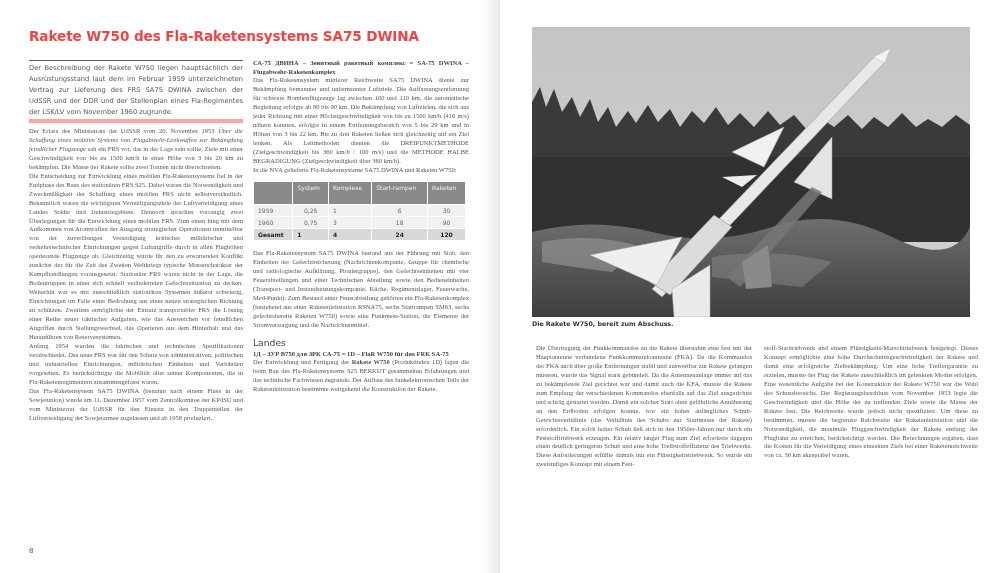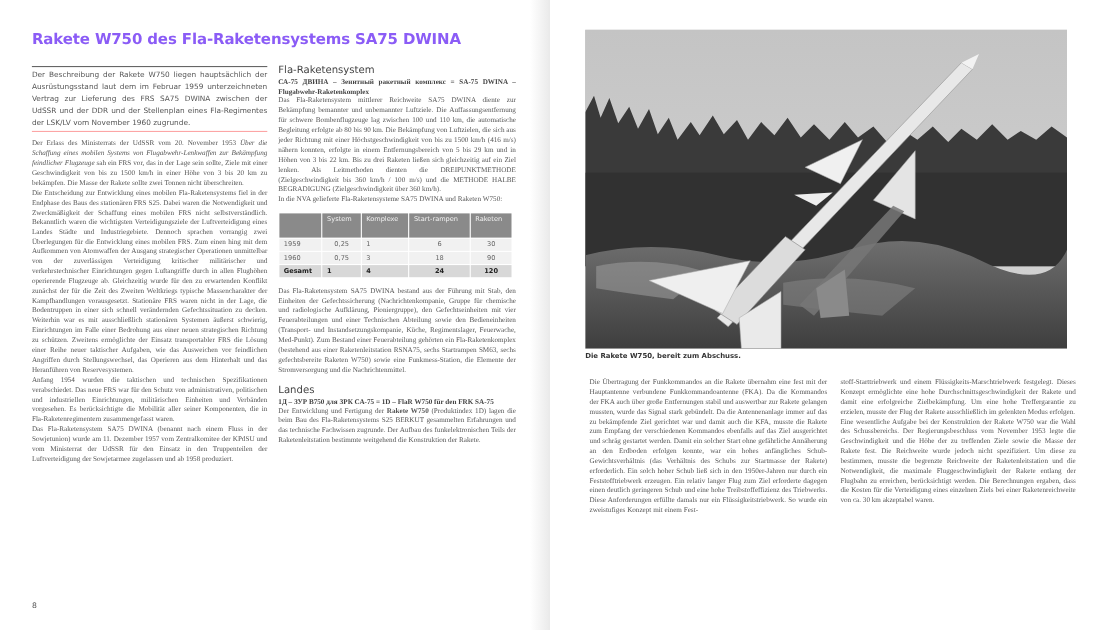--- a/index.html
+++ b/index.html
@@ -6,25 +6,25 @@
   html, body { width: 1000px; height: 573px; overflow: hidden; background: #ffffff; }
   body { position: relative; font-family: "Liberation Serif", serif; color: #333; }
 
   .page { position: absolute; top: 0; height: 573px; background: #fff; }
   .page-left { left: 0; width: 500px; }
   .page-right { left: 500px; width: 500px; }
   .gutter-shadow { position: absolute; top: 0; left: 482px; width: 36px; height: 573px;
     background: linear-gradient(to right, #ffffff 0%, #ececec 45%, #e6e6e6 55%, #ffffff 100%); }
 
   .title { position: absolute; left: 29px; top: 28px; font-family: "DejaVu Sans", sans-serif;
-    font-weight: bold; font-size: 13.6px; color: #8b5cf6; letter-spacing: -0.1px; }
+    font-weight: bold; font-size: 13.6px; color: #ef4444; letter-spacing: -0.1px; }
 
   .lead { position: absolute; left: 29px; top: 60px; width: 214px;
     font-family: "DejaVu Sans", sans-serif; font-size: 6.7px; line-height: 11.1px; color: #555;
-    text-align: justify; border-top: 1px solid #666; border-bottom: 1px solid #fca5a5; padding: 2px 0 1px 0; }
+    text-align: justify; border-top: 1px solid #666; border-bottom: 4px solid #fca5a5; padding: 2px 0 1px 0; }
 
   .col { position: absolute; font-size: 6.5px; line-height: 8.95px; color: #555; text-align: justify; }
   .col p { margin: 0; }
   .col em { font-style: italic; }
   .col-1 { left: 29px; top: 127px; width: 214px; }
   .col-2 { left: 253px; top: 58px; width: 216px; }
   .col-3 { left: 536px; top: 344px; width: 216px; }
   .col-4 { left: 764px; top: 344px; width: 214px; }
 
   .h-section { font-family: "DejaVu Sans", sans-serif; font-size: 9.2px; color: #444; line-height: 12px; }
@@ -56,21 +56,20 @@
   <div class="lead">Der Beschreibung der Rakete W750 liegen hauptsächlich der Ausrüstungsstand laut dem im Februar 1959 unterzeichneten Vertrag zur Lieferung des FRS SA75 DWINA zwischen der UdSSR und der DDR und der Stellenplan eines Fla-Regimentes der LSK/LV vom November 1960 zugrunde.</div>
 
   <div class="col col-1">
     <p><span>Der Erlass des Ministerrats der UdSSR vom 20. November 1953 </span><em>Über die Schaffung eines mobilen Systems von Flugabwehr-Lenkwaffen zur Bekämpfung feindlicher Flugzeuge</em><span> sah ein FRS vor, das in der Lage sein sollte, Ziele mit einer Geschwindigkeit von bis zu 1500 km/h in einer Höhe von 3 bis 20 km zu bekämpfen. Die Masse der Rakete sollte zwei Tonnen nicht überschreiten.</span></p>
     <p>Die Entscheidung zur Entwicklung eines mobilen Fla-Raketensystems fiel in der Endphase des Baus des stationären FRS S25. Dabei waren die Notwendigkeit und Zweckmäßigkeit der Schaffung eines mobilen FRS nicht selbstverständlich. Bekanntlich waren die wichtigsten Verteidigungsziele der Luftverteidigung eines Landes Städte und Industriegebiete. Dennoch sprachen vorrangig zwei Überlegungen für die Entwicklung eines mobilen FRS. Zum einen hing mit dem Aufkommen von Atomwaffen der Ausgang strategischer Operationen unmittelbar von der zuverlässigen Verteidigung kritischer militärischer und verkehrstechnischer Einrichtungen gegen Luftangriffe durch in allen Flughöhen operierende Flugzeuge ab. Gleichzeitig wurde für den zu erwartenden Konflikt zunächst der für die Zeit des Zweiten Weltkriegs typische Massencharakter der Kampfhandlungen vorausgesetzt. Stationäre FRS waren nicht in der Lage, die Bodentruppen in einer sich schnell verändernden Gefechtssituation zu decken. Weiterhin war es mit ausschließlich stationären Systemen äußerst schwierig, Einrichtungen im Falle einer Bedrohung aus einer neuen strategischen Richtung zu schützen. Zweitens ermöglichte der Einsatz transportabler FRS die Lösung einer Reihe neuer taktischer Aufgaben, wie das Ausweichen vor feindlichen Angriffen durch Stellungswechsel, das Operieren aus dem Hinterhalt und das Heranführen von Reservesystemen.</p>
     <p>Anfang 1954 wurden die taktischen und technischen Spezifikationen verabschiedet. Das neue FRS war für den Schutz von administrativen, politischen und industriellen Einrichtungen, militärischen Einheiten und Verbänden vorgesehen. Es berücksichtigte die Mobilität aller seiner Komponenten, die in Fla-Raketenregimentern zusammengefasst waren.</p>
     <p>Das Fla-Raketensystem SA75 DWINA (benannt nach einem Fluss in der Sowjetunion) wurde am 11. Dezember 1957 vom Zentralkomitee der KPdSU und vom Ministerrat der UdSSR für den Einsatz in den Truppenteilen der Luftverteidigung der Sowjetarmee zugelassen und ab 1958 produziert.</p>
   </div>
 
   <div class="col col-2">
-    <div class="h-section">Fla-Raketensystem</div>
     <div class="h-sub">СА-75 ДВИНА – Зенитный ракетный комплекс = SA-75 DWINA – Flugabwehr-Raketenkomplex</div>
     <p>Das Fla-Raketensystem mittlerer Reichweite SA75 DWINA diente zur Bekämpfung bemannter und unbemannter Luftziele. Die Auffassungsentfernung für schwere Bombenflugzeuge lag zwischen 100 und 110 km, die automatische Begleitung erfolgte ab 80 bis 90 km. Die Bekämpfung von Luftzielen, die sich aus jeder Richtung mit einer Höchstgeschwindigkeit von bis zu 1500 km/h (416 m/s) nähern konnten, erfolgte in einem Entfernungsbereich von 5 bis 29 km und in Höhen von 3 bis 22 km. Bis zu drei Raketen ließen sich gleichzeitig auf ein Ziel lenken. Als Leitmethoden dienten die DREIPUNKTMETHODE (Zielgeschwindigkeit bis 360 km/h / 100 m/s) und die METHODE HALBE BEGRADIGUNG (Zielgeschwindigkeit über 360 km/h).</p>
     <p>In die NVA gelieferte Fla-Raketensysteme SA75 DWINA und Raketen W750:</p>
 
     <table class="stats">
       <thead>
         <tr>
           <th></th>
           <th>System</th>
           <th>Komplexe</th>

